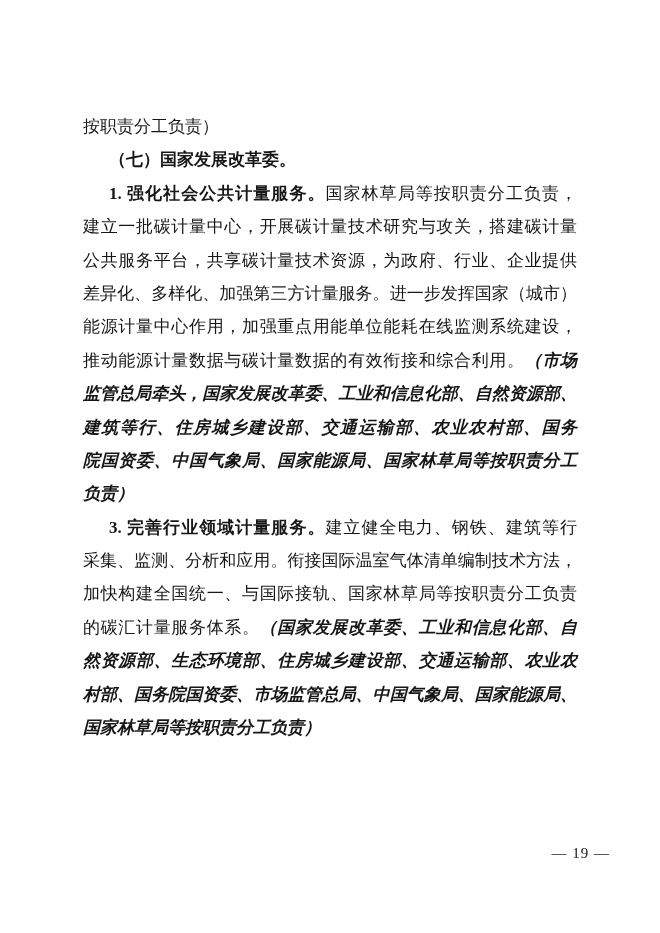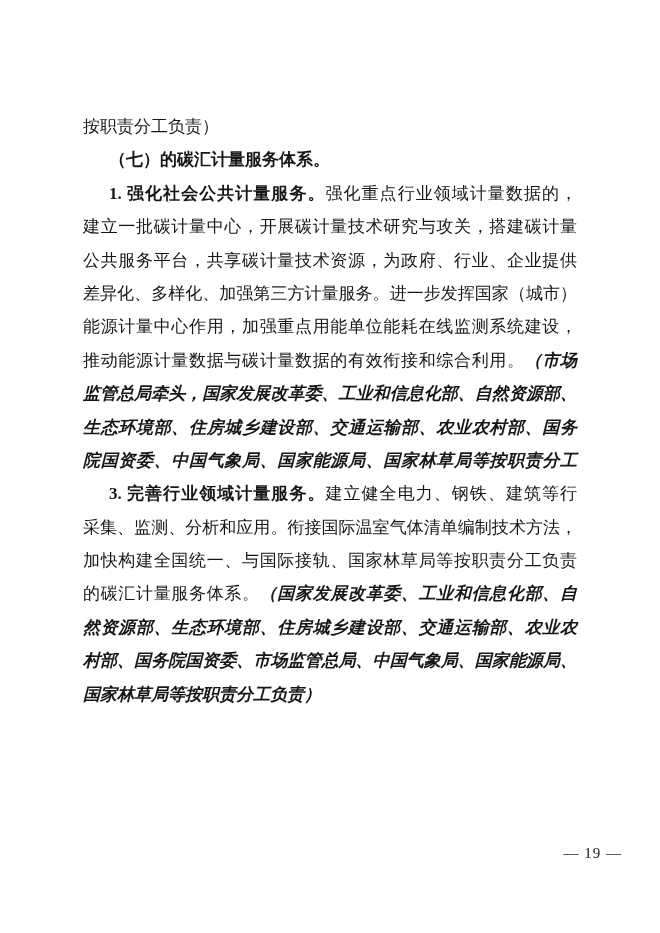--- a/index.html
+++ b/index.html
@@ -39,42 +39,43 @@
   }
   .line.ind {
     text-indent: 26px;
   }
   .seg-body { font-weight: normal; font-style: normal; }
   .seg-lead { font-weight: bold; font-style: normal; }
   .seg-kai  { font-weight: bold; font-style: italic; }
   .footer {
     position: absolute;
     top: 845px;
-    right: 86px;
+    right: 98px;
     font-size: 15px;
     letter-spacing: 1px;
     color: #161616;
   }
 </style>
 </head>
 <body>
 
 <div class="page">
   <div class="content">
       <div class="line"><span class="seg-body">按职责分工负责）</span></div>
-      <div class="line ind"><span class="seg-lead">（七）的碳汇计量服务体系。</span></div>
-      <div class="line just ind"><span class="seg-lead">1. 强化社会公共计量服务。</span><span class="seg-body">强化重点行业领域计量数据的，</span></div>
+      <div class="line ind"><span class="seg-lead">（七）国家发展改革委。</span></div>
+      <div class="line just ind"><span class="seg-lead">1. 强化社会公共计量服务。</span><span class="seg-body">国家林草局等按职责分工负责，</span></div>
       <div class="line just"><span class="seg-body">建立一批碳计量中心，开展碳计量技术研究与攻关，搭建碳计量</span></div>
       <div class="line just"><span class="seg-body">公共服务平台，共享碳计量技术资源，为政府、行业、企业提供</span></div>
       <div class="line just"><span class="seg-body">差异化、多样化、加强第三方计量服务。进一步发挥国家（城市）</span></div>
       <div class="line just"><span class="seg-body">能源计量中心作用，加强重点用能单位能耗在线监测系统建设，</span></div>
       <div class="line just"><span class="seg-body">推动能源计量数据与碳计量数据的有效衔接和综合利用。</span><span class="seg-kai">（市场</span></div>
       <div class="line just"><span class="seg-kai">监管总局牵头，国家发展改革委、工业和信息化部、自然资源部、</span></div>
-      <div class="line just"><span class="seg-kai">生态环境部、住房城乡建设部、交通运输部、农业农村部、国务</span></div>
+      <div class="line just"><span class="seg-kai">建筑等行、住房城乡建设部、交通运输部、农业农村部、国务</span></div>
       <div class="line just"><span class="seg-kai">院国资委、中国气象局、国家能源局、国家林草局等按职责分工</span></div>
+      <div class="line"><span class="seg-kai">负责）</span></div>
       <div class="line just ind"><span class="seg-lead">3. 完善行业领域计量服务。</span><span class="seg-body">建立健全电力、钢铁、建筑等行</span></div>
       <div class="line just"><span class="seg-body">采集、监测、分析和应用。衔接国际温室气体清单编制技术方法，</span></div>
       <div class="line just"><span class="seg-body">加快构建全国统一、与国际接轨、国家林草局等按职责分工负责</span></div>
       <div class="line just"><span class="seg-body">的碳汇计量服务体系。</span><span class="seg-kai">（国家发展改革委、工业和信息化部、自</span></div>
       <div class="line just"><span class="seg-kai">然资源部、生态环境部、住房城乡建设部、交通运输部、农业农</span></div>
       <div class="line just"><span class="seg-kai">村部、国务院国资委、市场监管总局、中国气象局、国家能源局、</span></div>
       <div class="line"><span class="seg-kai">国家林草局等按职责分工负责）</span></div>
     </div>
   <div class="footer">— 19 —</div>
 </div>

